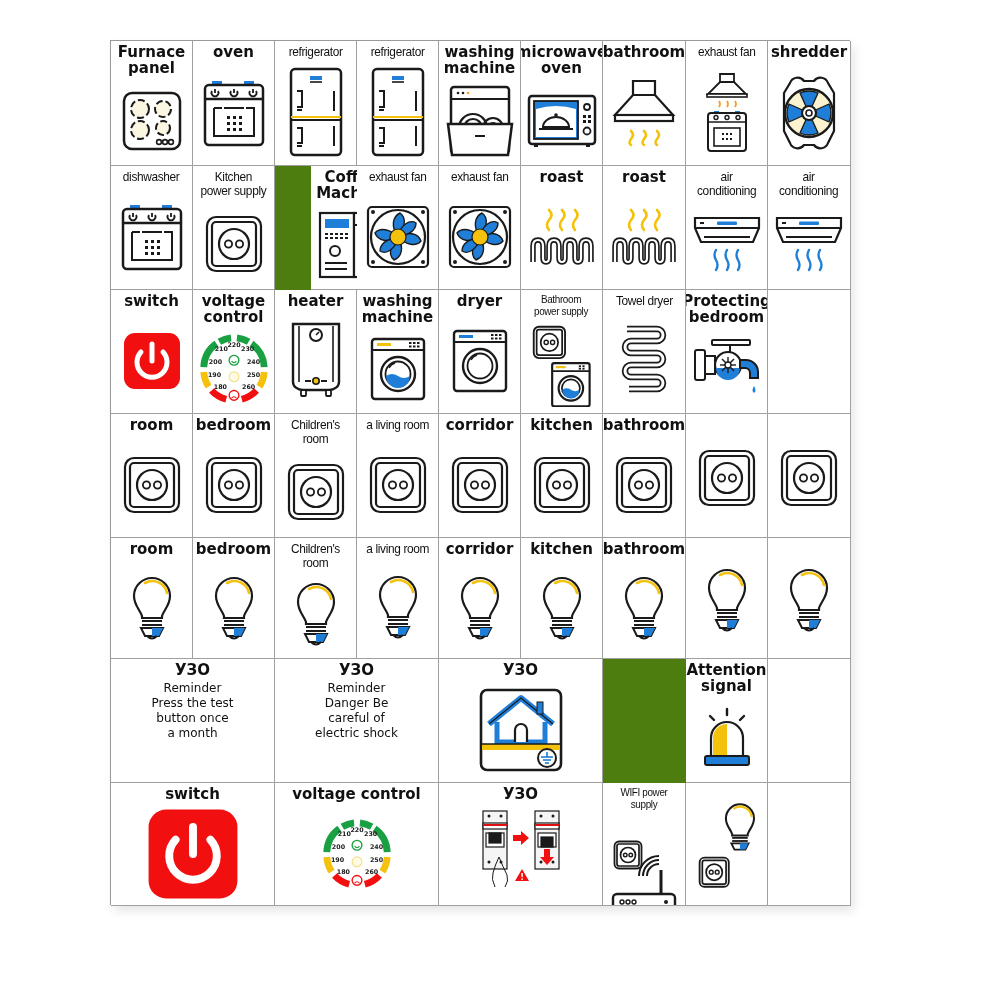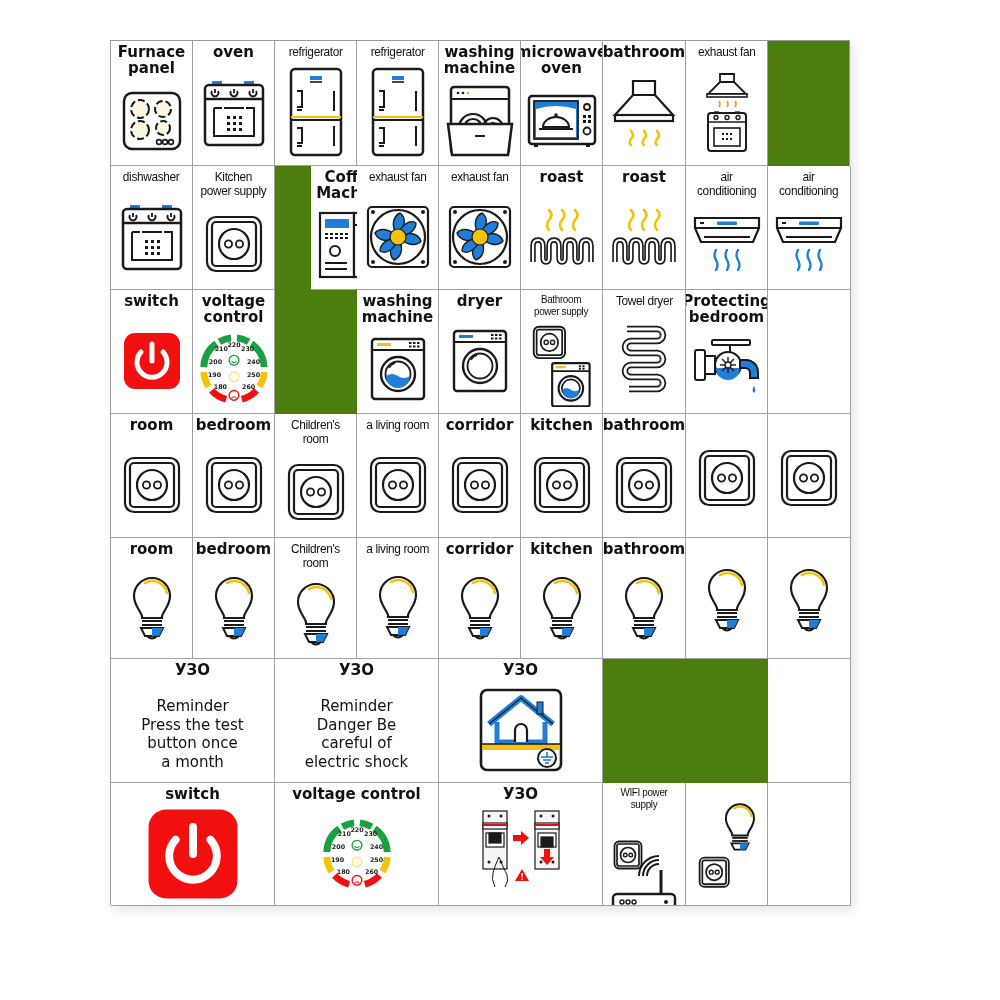--- a/index.html
+++ b/index.html
@@ -5,21 +5,21 @@
   html,body{margin:0;padding:0;background:#ffffff;}
   body{width:1000px;height:1000px;position:relative;overflow:hidden;font-family:"DejaVu Sans",sans-serif;}
   .sheet{position:absolute;left:110px;top:40px;width:740px;height:865px;background:#4d7c0f;
     box-shadow:4px 6px 10px rgba(0,0,0,0.10);border:1px solid #9a9a9a;box-sizing:border-box;}
   .cell{position:absolute;box-sizing:border-box;border-right:1.5px solid #a0a0a0;border-bottom:1.5px solid #a0a0a0;
     display:flex;flex-direction:column;align-items:center;overflow:hidden;background:#fff;}
   .lbl{color:#111;text-align:center;line-height:1.05;margin-top:4px;white-space:pre-line;font-weight:500;}
   .lbl.big{font-size:15px;font-weight:600;}
   .lbl.narrow{font-family:"Liberation Sans Narrow","Liberation Sans",sans-serif;font-size:13.5px;letter-spacing:-0.4px;transform:scaleX(0.88);}
   .lbl.tiny{font-family:"Liberation Sans",sans-serif;font-size:11px;letter-spacing:-0.4px;transform:scaleX(0.9);}
-  .lbl.reminder{font-size:15px;font-weight:600;line-height:1.25;margin-top:18px;}
+  .lbl.reminder{font-size:12px;font-weight:600;line-height:1.25;margin-top:2px;}
   .icon{flex:1;display:flex;align-items:center;justify-content:center;width:100%;}
   svg{display:block;}
 </style>
 </head>
 <body>
 
 <div class="sheet" id="sheet">
     <div class="cell" style="left: 0px; top: 0px; width: 82px; height: 125px;">
       <div class="lbl big">Furnace
 panel</div>
@@ -197,20 +197,37 @@
           </g>
           <rect x="14" y="57" width="26" height="18" fill="none" stroke="#1a1a1a" stroke-width="1.6"></rect>
 <g fill="#1a1a1a">
             <rect x="22" y="62" width="2" height="2"></rect>
             <rect x="26" y="62" width="2" height="2"></rect>
             <rect x="30" y="62" width="2" height="2"></rect>
             <rect x="22" y="67" width="2" height="2"></rect>
             <rect x="26" y="67" width="2" height="2"></rect>
             <rect x="30" y="67" width="2" height="2"></rect>
           </g>
+        </svg>
+</div>
+    </div>
+    <div class="cell" style="left: 657px; top: 0px; width: 83px; height: 125px;">
+      <div class="lbl big">shredder</div>
+      <div class="icon">
+<svg width="66" height="76" viewBox="0 0 66 76">
+          <path d="M14 8 a8 8 0 0 1 14 -2 h10 a8 8 0 0 1 14 2 l6 10 v38 l-6 12 a8 8 0 0 1 -14 2 h-10 a8 8 0 0 1 -14 -2 l-6 -12 v-38 z" fill="#fff" stroke="#1a1a1a" stroke-width="2.2"></path>
+<circle cx="33" cy="38" r="24" fill="#fbf3cf" stroke="#1a1a1a" stroke-width="2.4"></circle>
+<g fill="#1f7fd8" stroke="#1a1a1a" stroke-width="1.3">
+            <path d="M33 38 L24 18 Q33 14 42 18 Z"></path>
+            <path d="M33 38 L53 29 Q57 38 53 47 Z"></path>
+            <path d="M33 38 L42 58 Q33 62 24 58 Z"></path>
+            <path d="M33 38 L13 47 Q9 38 13 29 Z"></path>
+          </g>
+<circle cx="33" cy="38" r="7" fill="#fff" stroke="#1a1a1a" stroke-width="2.2"></circle>
+          <circle cx="33" cy="38" r="3" fill="#fff" stroke="#1a1a1a" stroke-width="1.6"></circle>
         </svg>
 </div>
     </div>
     <div class="cell" style="left: 0px; top: 125px; width: 82px; height: 124px; justify-content: center;">
       <div class="lbl narrow">dishwasher</div>
       <div class="icon">
 <svg width="64" height="70" viewBox="0 0 64 70">
           <rect x="10" y="3" width="10" height="4" fill="#1f7fd8"></rect>
           <rect x="42" y="3" width="10" height="4" fill="#1f7fd8"></rect>
 <rect x="3" y="7" width="58" height="60" rx="4" fill="#fff" stroke="#1a1a1a" stroke-width="2.5"></rect>
@@ -434,20 +451,37 @@
             <text x="55" y="60">260</text>
           </g>
 <circle cx="40" cy="31" r="5" fill="#fff" stroke="#19a043" stroke-width="1.4"></circle>
           <path d="M37.5 32 q2.5 3 5 0" fill="none" stroke="#19a043" stroke-width="1.2"></path>
 <circle cx="40" cy="48" r="5" fill="#fffbe6" stroke="#f4e08d" stroke-width="1.2"></circle>
           <circle cx="40" cy="67" r="5" fill="#fff" stroke="#f20f0f" stroke-width="1.4"></circle>
           <path d="M37.5 70 q2.5 -3 5 0" fill="none" stroke="#f20f0f" stroke-width="1.2"></path>
         </svg>
 </div>
     </div>
+    <div class="cell" style="left: 164px; top: 249px; width: 82px; height: 124px;">
+      <div class="lbl big">heater</div>
+      <div class="icon">
+<svg width="58" height="82" viewBox="0 0 58 82">
+          <path d="M6 4 h46 v58 a10 8 0 0 1 -10 8 h-26 a10 8 0 0 1 -10 -8 z" fill="#fff" stroke="#1a1a1a" stroke-width="2.4"></path>
+          <line x1="12" y1="6" x2="12" y2="62" stroke="#1a1a1a" stroke-width="1.6"></line>
+          <line x1="46" y1="6" x2="46" y2="62" stroke="#1a1a1a" stroke-width="1.6"></line>
+<circle cx="29" cy="15" r="6" fill="#fff" stroke="#1a1a1a" stroke-width="2"></circle>
+          <path d="M29 15 l3 -3" stroke="#1a1a1a" stroke-width="1.6"></path>
+<line x1="18" y1="61" x2="24" y2="61" stroke="#1a1a1a" stroke-width="2"></line>
+          <line x1="34" y1="61" x2="40" y2="61" stroke="#1a1a1a" stroke-width="2"></line>
+          <circle cx="29" cy="61" r="3.2" fill="#f4c20d" stroke="#1a1a1a" stroke-width="1.6"></circle>
+<rect x="14" y="70" width="5" height="6" rx="1" fill="#fff" stroke="#1a1a1a" stroke-width="1.8"></rect>
+          <rect x="39" y="70" width="5" height="6" rx="1" fill="#fff" stroke="#1a1a1a" stroke-width="1.8"></rect>
+        </svg>
+</div>
+    </div>
     <div class="cell" style="left: 246px; top: 249px; width: 82px; height: 124px;">
       <div class="lbl big">washing
 machine</div>
       <div class="icon">
 <svg width="58" height="66" viewBox="0 0 58 66">
           <rect x="3" y="3" width="52" height="60" rx="3" fill="#fff" stroke="#1a1a1a" stroke-width="2.4"></rect>
           <line x1="3" y1="14" x2="55" y2="14" stroke="#1a1a1a" stroke-width="1.8"></line>
 <rect x="8" y="7" width="14" height="3" fill="#f4c20d"></rect>
           <g fill="#1a1a1a">
             <rect x="40" y="6" width="2.5" height="2"></rect>
@@ -812,20 +846,36 @@
 <circle cx="68" cy="70" r="9" fill="#fff" stroke="#1a1a1a" stroke-width="2"></circle>
           <g stroke="#1f7fd8" stroke-width="1.6">
             <line x1="68" y1="64" x2="68" y2="69"></line>
             <line x1="62" y1="69" x2="74" y2="69"></line>
             <line x1="64" y1="72" x2="72" y2="72"></line>
             <line x1="66" y1="75" x2="70" y2="75"></line>
           </g>
         </svg>
 </div>
     </div>
+    <div class="cell" style="left: 575px; top: 618px; width: 82px; height: 124px;">
+      <div class="lbl big">Attention
+signal</div>
+      <div class="icon">
+<svg width="54" height="64" viewBox="0 0 54 64">
+          <g stroke="#1a1a1a" stroke-width="2.4" stroke-linecap="round">
+            <line x1="27" y1="3" x2="27" y2="9"></line>
+            <line x1="10" y1="10" x2="14" y2="14"></line>
+            <line x1="44" y1="10" x2="40" y2="14"></line>
+          </g>
+<path d="M11 50 V32 a16 16 0 0 1 32 0 V50 z" fill="#fff" stroke="#1a1a1a" stroke-width="2.2"></path>
+          <path d="M13 50 V32 a14 14 0 0 1 14 -14 V50 z" fill="#f4c20d"></path>
+<rect x="5" y="50" width="44" height="9" rx="2" fill="#1f7fd8" stroke="#1a1a1a" stroke-width="2"></rect>
+        </svg>
+</div>
+    </div>
     <div class="cell" style="left: 657px; top: 618px; width: 83px; height: 124px;">
       <div class="lbl"></div>
     </div>
     <div class="cell" style="left: 0px; top: 742px; width: 164px; height: 123px;">
       <div class="lbl big">switch</div>
       <div class="icon">
 <svg width="92" height="92" viewBox="0 0 58 58">
           <rect x="1" y="1" width="56" height="56" rx="11" fill="#f20f0f"></rect>
           <path d="M18 20 a15 15 0 1 0 22 0" fill="none" stroke="#fff" stroke-width="5" stroke-linecap="round"></path>
           <line x1="29" y1="12" x2="29" y2="29" stroke="#fff" stroke-width="5" stroke-linecap="round"></line>

